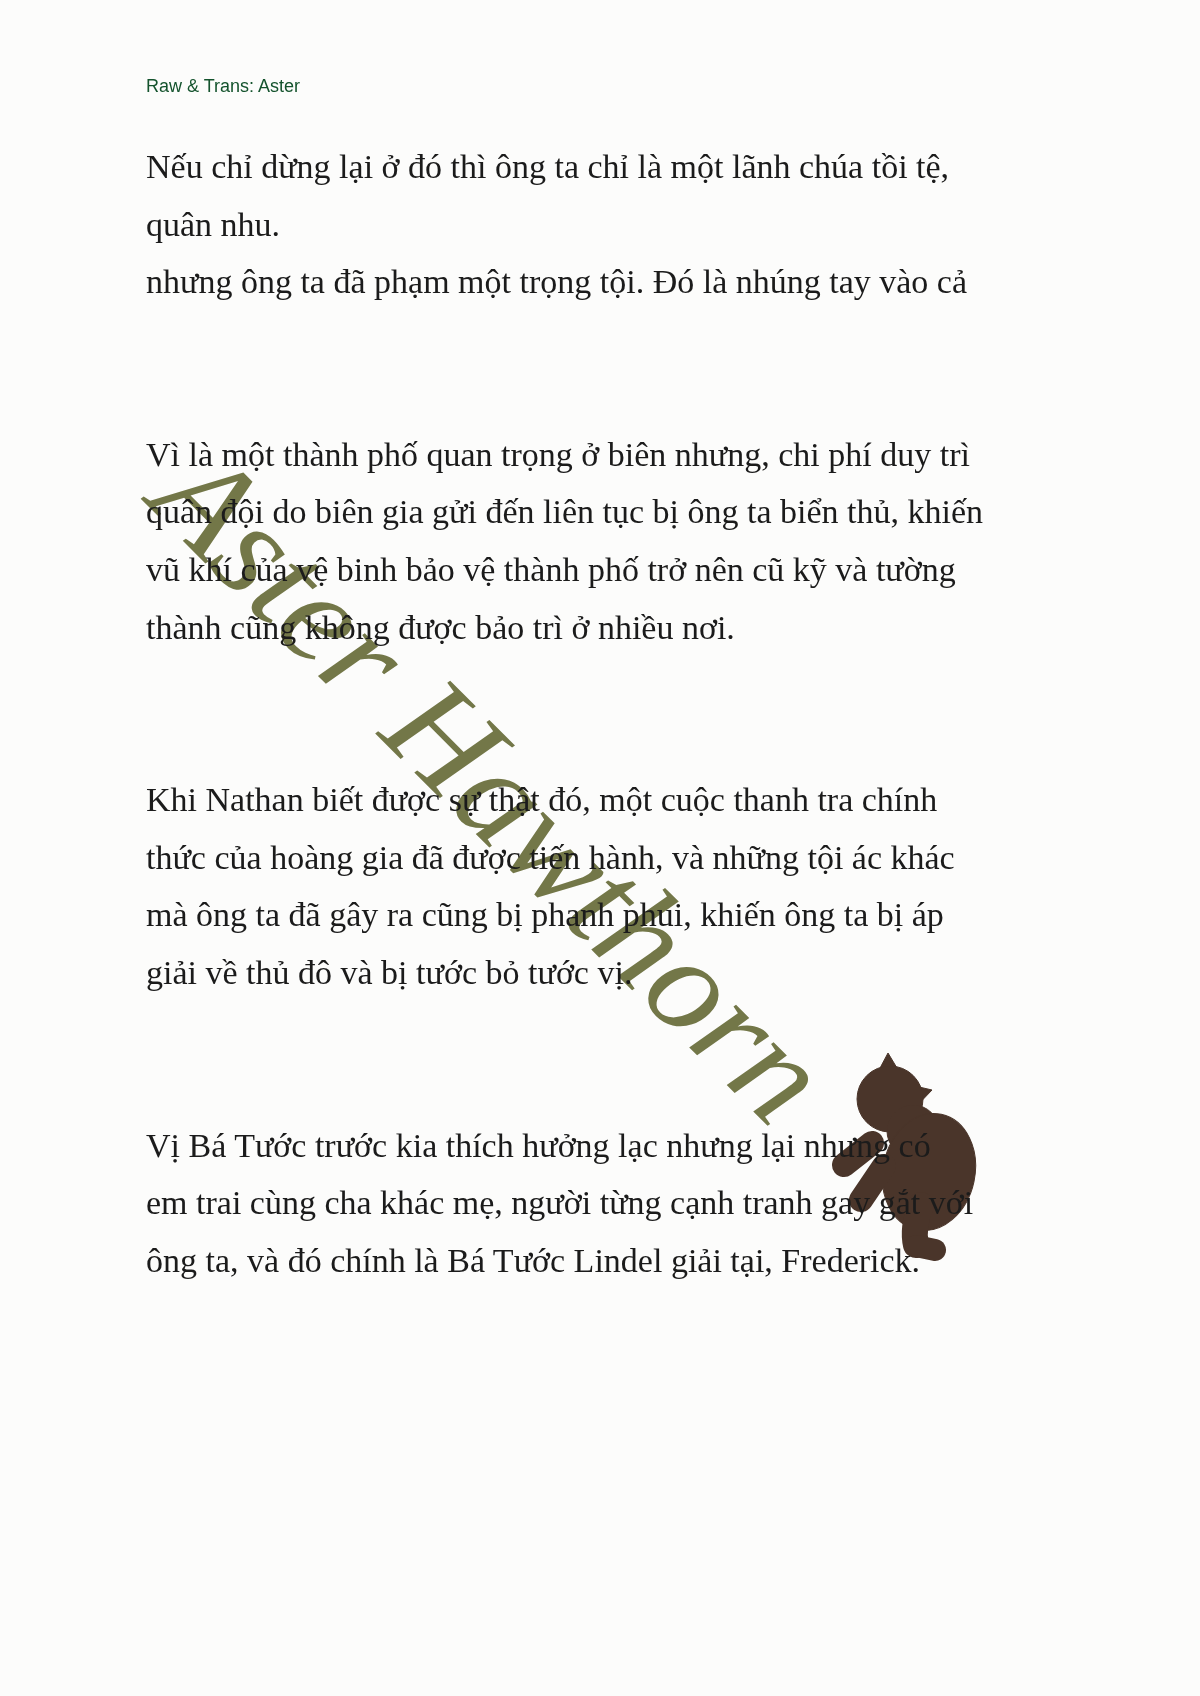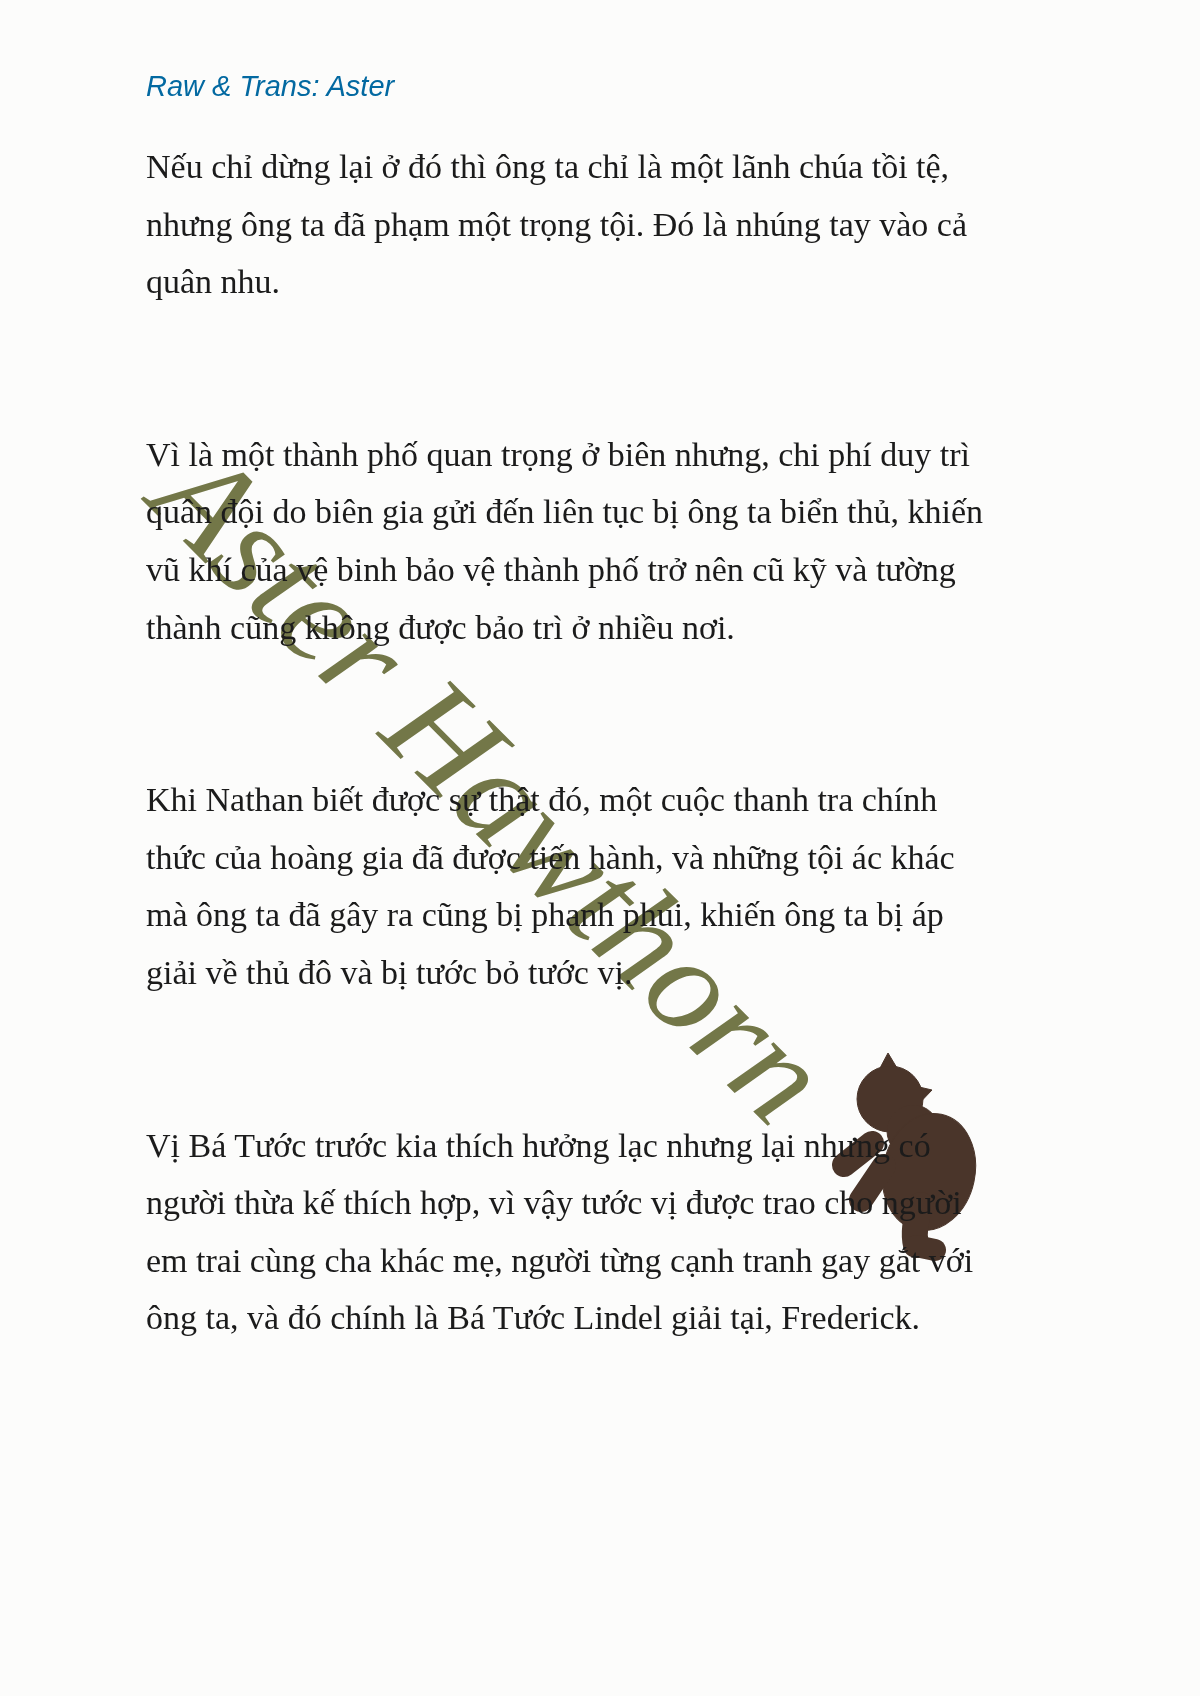--- a/index.html
+++ b/index.html
@@ -9,25 +9,24 @@
     height: 1696px;
     background: #fcfcfb;
     overflow: hidden;
     font-family: "Liberation Serif", "DejaVu Serif", serif;
   }
   .credit {
     position: absolute;
     left: 146px;
     top: 69px;
     font-family: "Liberation Sans", "DejaVu Sans", sans-serif;
-    font-size: 29px;
+    font-size: 18px;
     line-height: 34px;
-    color: #0369a1;
+    color: #14532d;
     white-space: nowrap;
-    font-style: italic;
   }
   .watermark {
     position: absolute;
     left: 235px;
     top: 415px;
     font-family: "Liberation Serif", "DejaVu Serif", serif;
     font-style: italic;
     font-size: 138px;
     color: #737748;
     white-space: nowrap;
@@ -82,36 +81,35 @@
     <path d="M93 152 Q84 175 88 192" fill="none" stroke-width="26" stroke-linecap="round"></path>
 
     <path d="M88 193 L107 197" fill="none" stroke-width="22" stroke-linecap="round"></path>
   </svg>
 
   <div class="credit">Raw &amp; Trans: Aster</div>
 
   <div class="body-text">
     <p>
       <span class="ln">Nếu chỉ dừng lại ở đó thì ông ta chỉ là một lãnh chúa tồi tệ,</span>
+      <span class="ln">quân nhu.</span>
       <span class="ln">nhưng ông ta đã phạm một trọng tội. Đó là nhúng tay vào cả</span>
-      <span class="ln">quân nhu.</span>
     </p>
     <p>
       <span class="ln">Vì là một thành phố quan trọng ở biên nhưng, chi phí duy trì</span>
       <span class="ln">quân đội do biên gia gửi đến liên tục bị ông ta biển thủ, khiến</span>
       <span class="ln">vũ khí của vệ binh bảo vệ thành phố trở nên cũ kỹ và tường</span>
       <span class="ln">thành cũng không được bảo trì ở nhiều nơi.</span>
     </p>
     <p>
       <span class="ln">Khi Nathan biết được sự thật đó, một cuộc thanh tra chính</span>
       <span class="ln">thức của hoàng gia đã được tiến hành, và những tội ác khác</span>
       <span class="ln">mà ông ta đã gây ra cũng bị phanh phui, khiến ông ta bị áp</span>
       <span class="ln">giải về thủ đô và bị tước bỏ tước vị.</span>
     </p>
     <p>
       <span class="ln">Vị Bá Tước trước kia thích hưởng lạc nhưng lại nhưng có</span>
-      <span class="ln">người thừa kế thích hợp, vì vậy tước vị được trao cho người</span>
       <span class="ln">em trai cùng cha khác mẹ, người từng cạnh tranh gay gắt với</span>
       <span class="ln">ông ta, và đó chính là Bá Tước Lindel giải tại, Frederick.</span>
     </p>
   </div>
 
 </div>
 
 </body></html>

